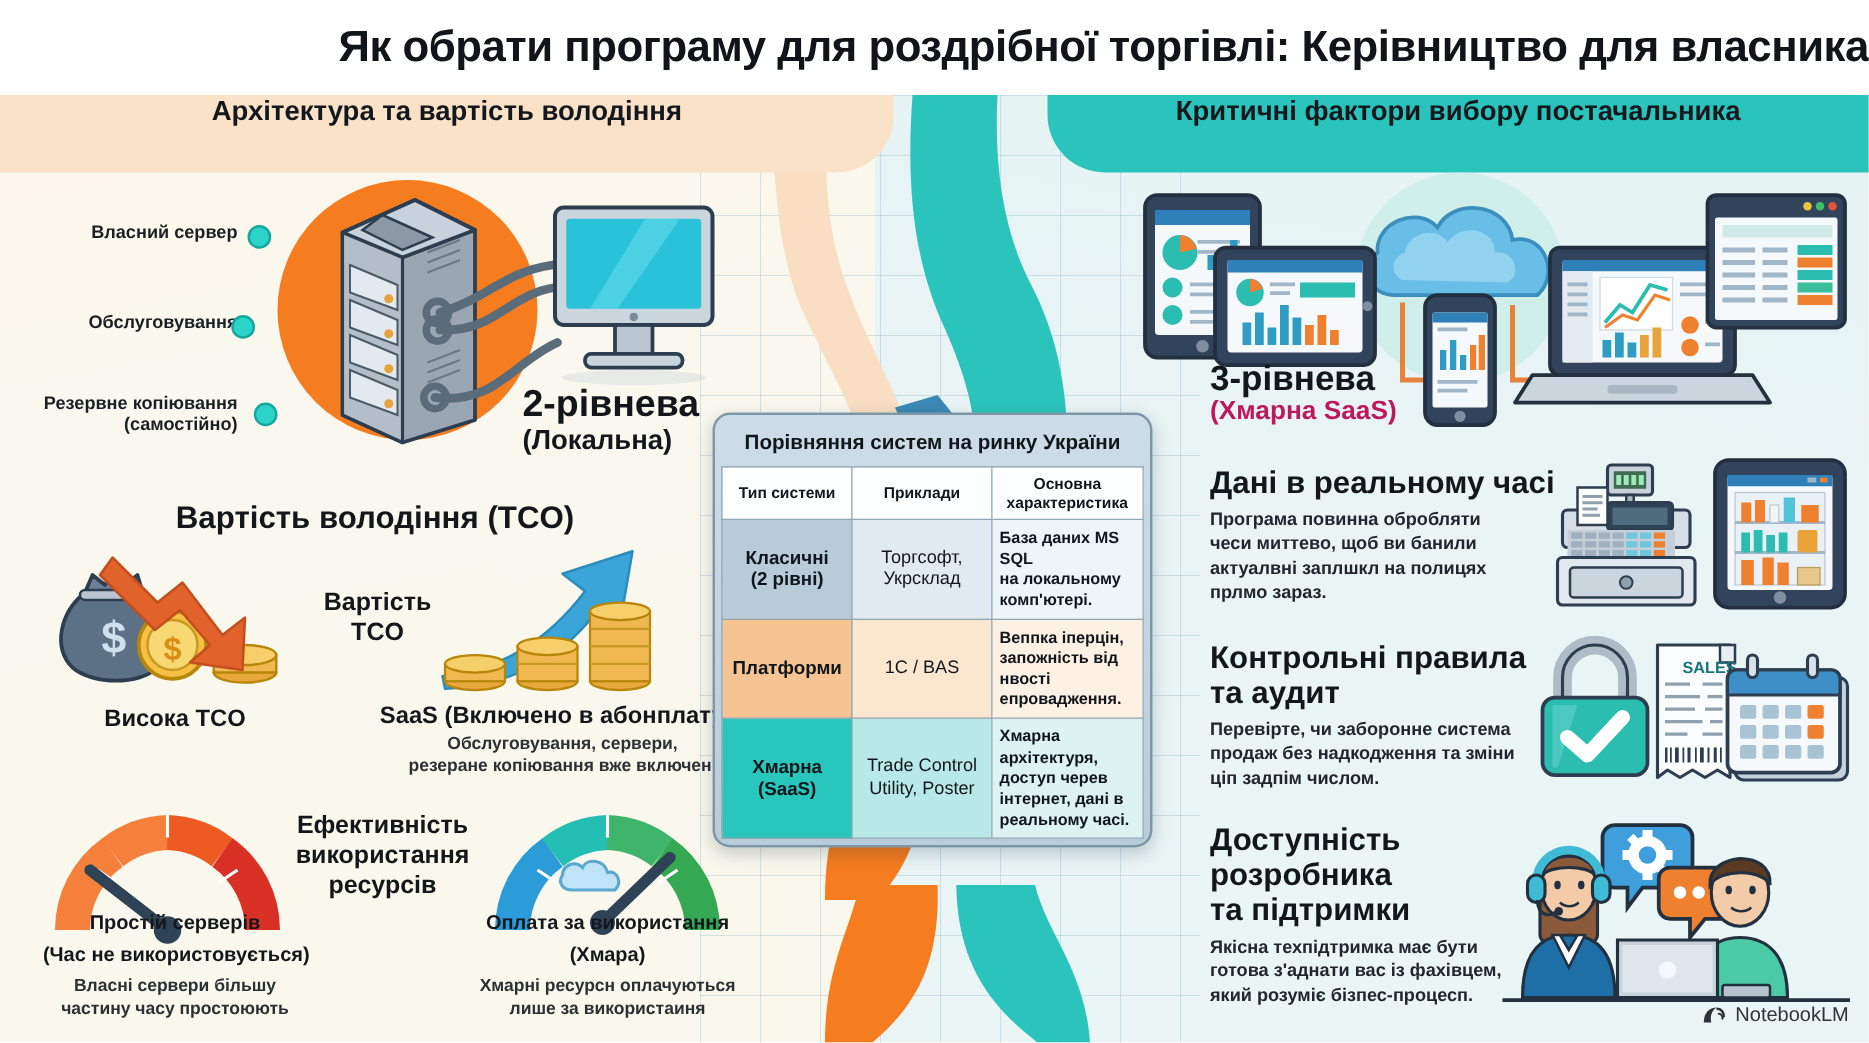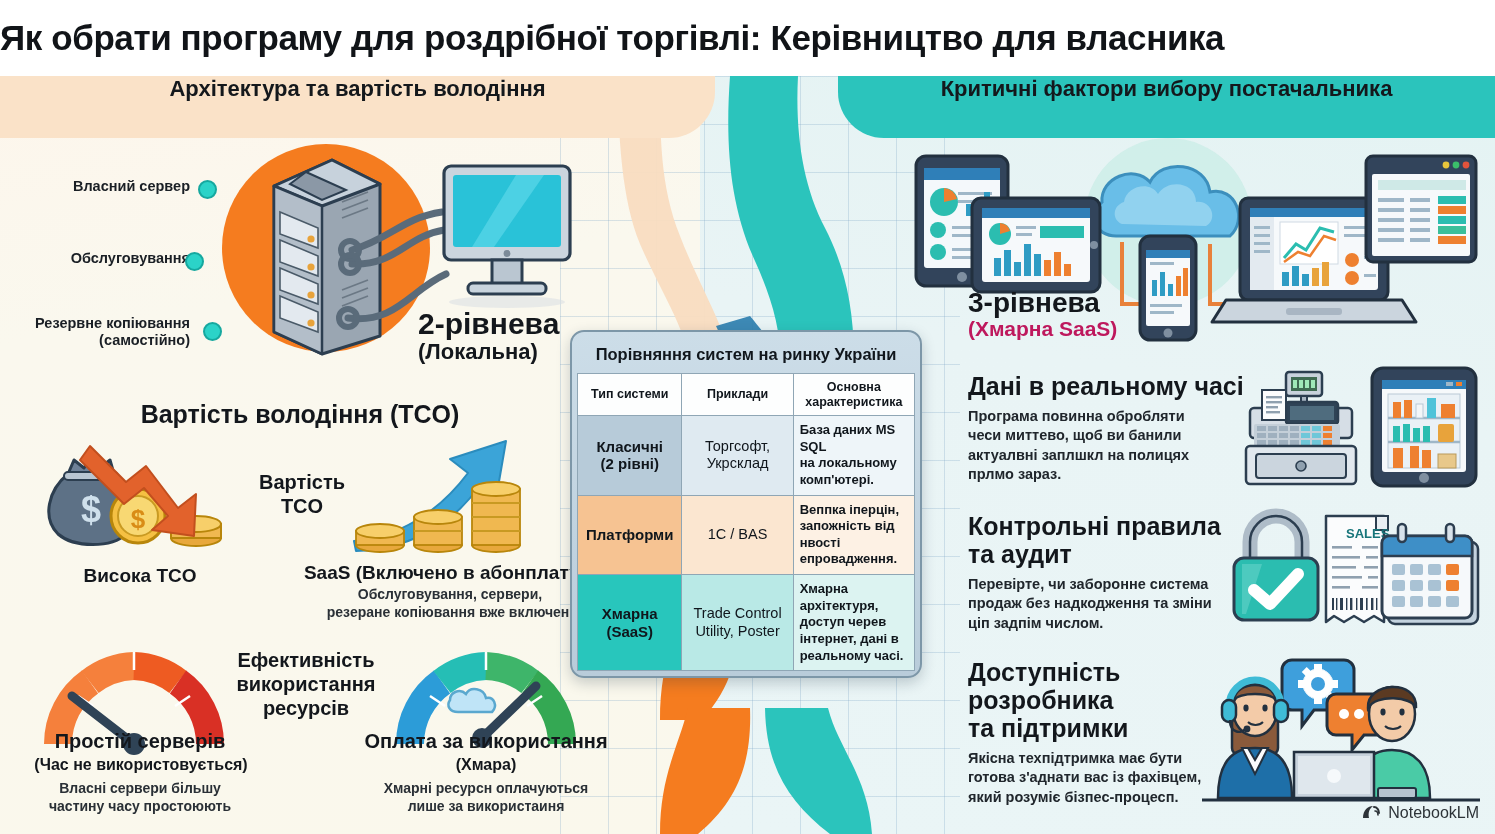--- a/index.html
+++ b/index.html
@@ -7,21 +7,21 @@
     width: 1495px; height: 834px;
     font-family: "Liberation Sans", sans-serif;
     background: #ffffff;
     overflow: hidden;
   }
   #canvas { position: relative; width: 1495px; height: 834px; background: #fdfdfb; }
 
   
   .title-bar {
     position: absolute; left: 0; top: 0; width: 1495px; height: 76px;
-    display: flex; align-items: center; justify-content: flex-start;
+    display: flex; align-items: center; justify-content: flex-end;
     background: #ffffff; z-index: 40;
   }
   .title-bar h1 {
     font-size: 35px; font-weight: bold; color: #111418;
     letter-spacing: -0.4px; white-space: nowrap;
   }
 
   
   .panel-left {
     position: absolute; left: 0; top: 76px; width: 800px; height: 758px;
@@ -81,21 +81,21 @@
   .cap-main {
     position: absolute; z-index: 22; text-align: center;
     font-size: 19px; font-weight: bold; color: #13171c; line-height: 1.2;
   }
   .cap-sub {
     position: absolute; z-index: 22; text-align: center;
     font-size: 14px; font-weight: 600; color: #2a3036; line-height: 1.25;
   }
   .cap-big {
     position: absolute; z-index: 22; text-align: center;
-    font-size: 20px; font-weight: bold; color: #13171c; line-height: 1.15;
+    font-size: 16px; font-weight: bold; color: #13171c; line-height: 1.15;
   }
   .cap-mid {
     position: absolute; z-index: 22; text-align: center;
     font-size: 16px; font-weight: bold; color: #13171c; line-height: 1.2;
   }
 
   .mid-head {
     position: absolute; z-index: 22; text-align: center;
     font-size: 20px; font-weight: bold; color: #13171c; line-height: 1.2;
   }

